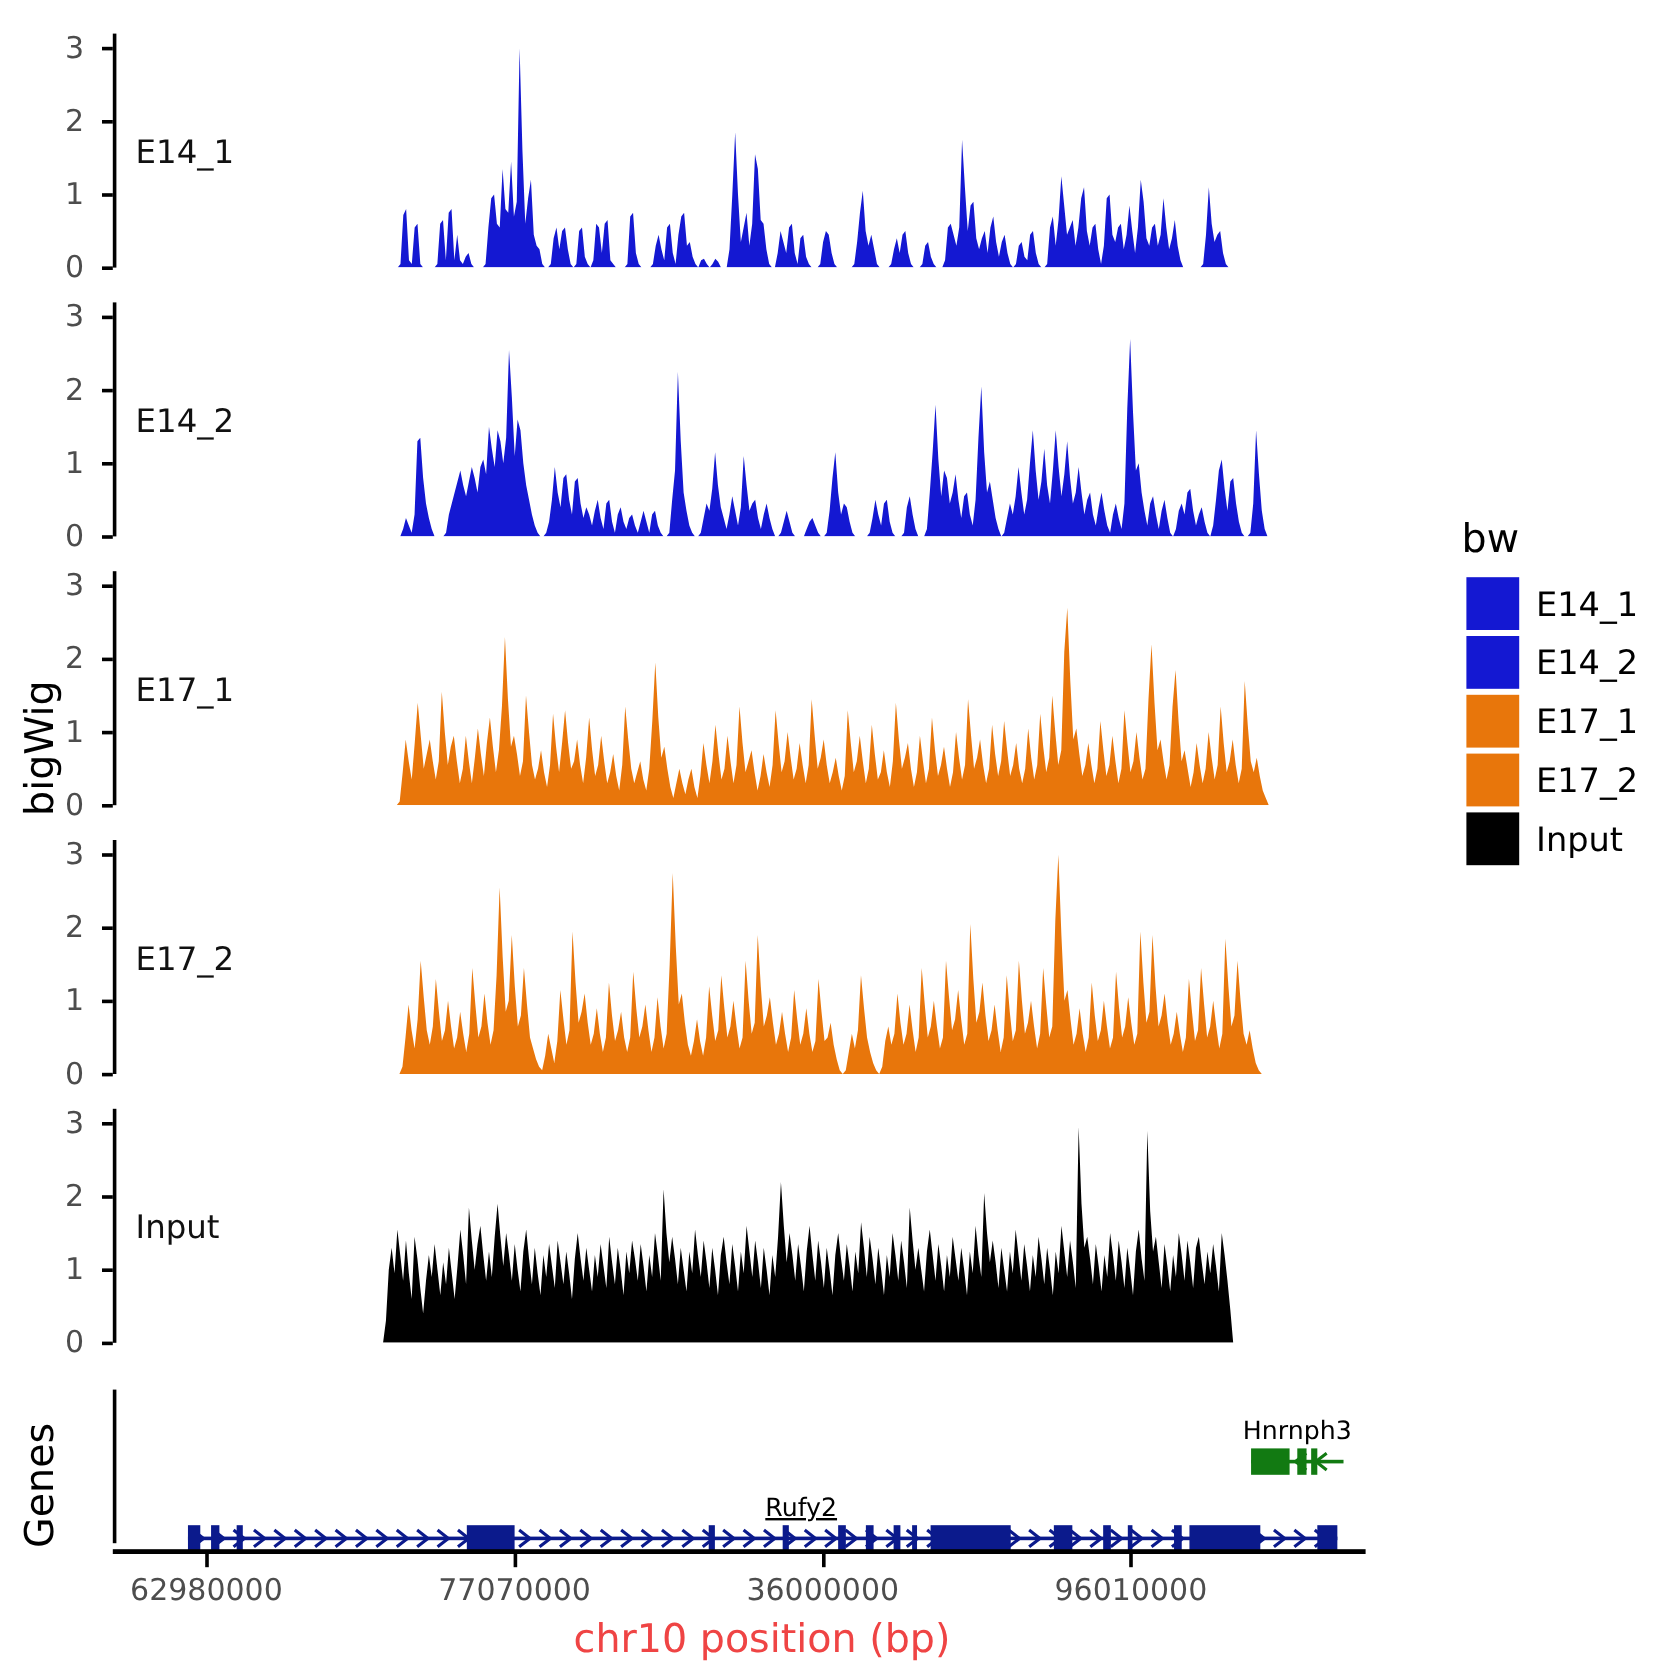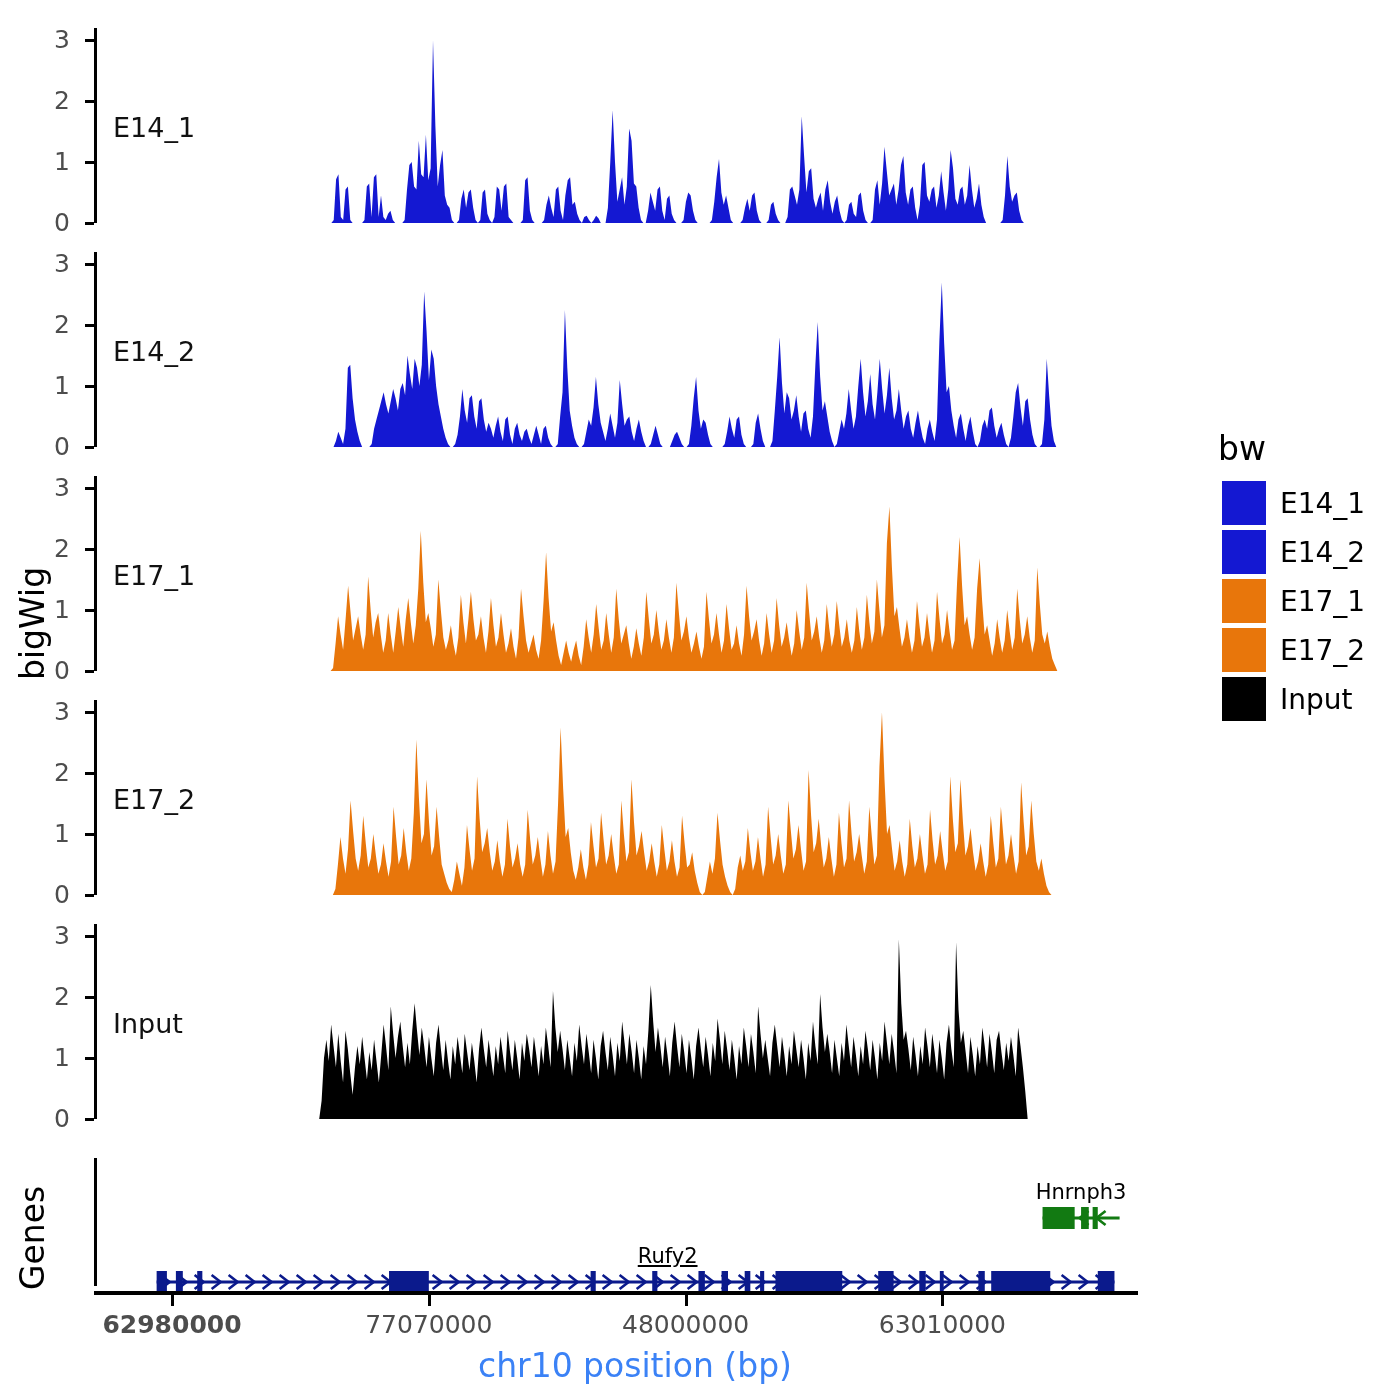--- a/index.html
+++ b/index.html
@@ -41,21 +41,21 @@
   .track-name {
     position: absolute;
     font-size: 27px;
     color: #111111;
     white-space: nowrap;
     line-height: 1;
   }
   .axis-title {
     position: absolute;
     font-size: 33px;
-    color: #3b82f6;
+    color: #ef4444;
     white-space: nowrap;
     line-height: 1;
   }
   .vlabel {
     position: absolute;
     font-size: 33px;
     color: #000000;
     white-space: nowrap;
     transform-origin: left top;
     transform: rotate(-90deg);
@@ -298,27 +298,27 @@
           <rect x="1042.5555555555557" y="49" width="32.09876543209862" height="22" fill="#127a12"></rect>
           <rect x="1081.0740740740741" y="49" width="7.703703703703695" height="22" fill="#127a12"></rect>
           <rect x="1092.6296296296296" y="49" width="5.135802469135797" height="22" fill="#127a12"></rect>
         </g>
       </svg>
     </div>
 
   <div id="xaxis">
       <div class="xaxis-line" style="left: 94px; top: 1291px; width: 1044px;"></div>
       <div class="xtick" style="left: 171.037px; top: 1295px;"></div>
-      <div class="xtick-label" style="left: 62.037px; width: 220px; top: 1312px; font-weight: bold;">62980000</div>
+      <div class="xtick-label" style="left: 62.037px; width: 220px; top: 1312px;">62980000</div>
       <div class="xtick" style="left: 427.827px; top: 1295px;"></div>
       <div class="xtick-label" style="left: 318.827px; width: 220px; top: 1312px;">77070000</div>
       <div class="xtick" style="left: 684.617px; top: 1295px;"></div>
-      <div class="xtick-label" style="left: 575.617px; width: 220px; top: 1312px;">48000000</div>
+      <div class="xtick-label" style="left: 575.617px; width: 220px; top: 1312px;">36000000</div>
       <div class="xtick" style="left: 941.407px; top: 1295px;"></div>
-      <div class="xtick-label" style="left: 832.407px; width: 220px; top: 1312px;">63010000</div>
+      <div class="xtick-label" style="left: 832.407px; width: 220px; top: 1312px;">96010000</div>
     </div>
 
   <div class="axis-title" id="xlab" style="left: 0px; width: 1270px; text-align: center; top: 1349px;">chr10 position (bp)</div>
 
   <div id="legend">
     <div class="legend-title" id="legend-title" style="left: 1218px; top: 432px;">bw</div>
     <div id="legend-items">
         <div class="legend-swatch" style="left: 1222px; top: 481px; background: rgb(20, 24, 210);"></div>
         <div class="legend-text" style="left: 1280px; top: 490px;">E14_1</div>
         <div class="legend-swatch" style="left: 1222px; top: 530px; background: rgb(20, 24, 210);"></div>

